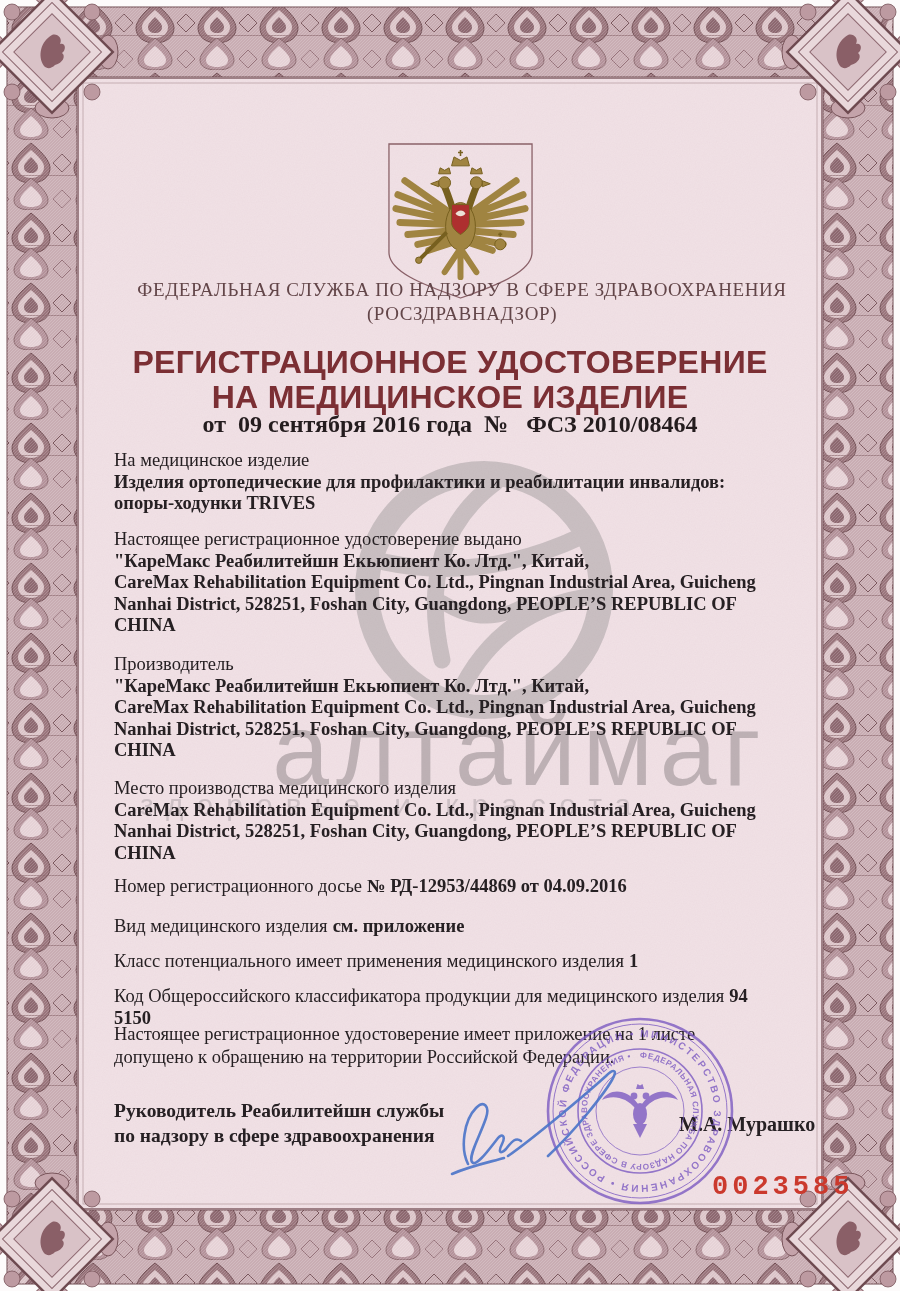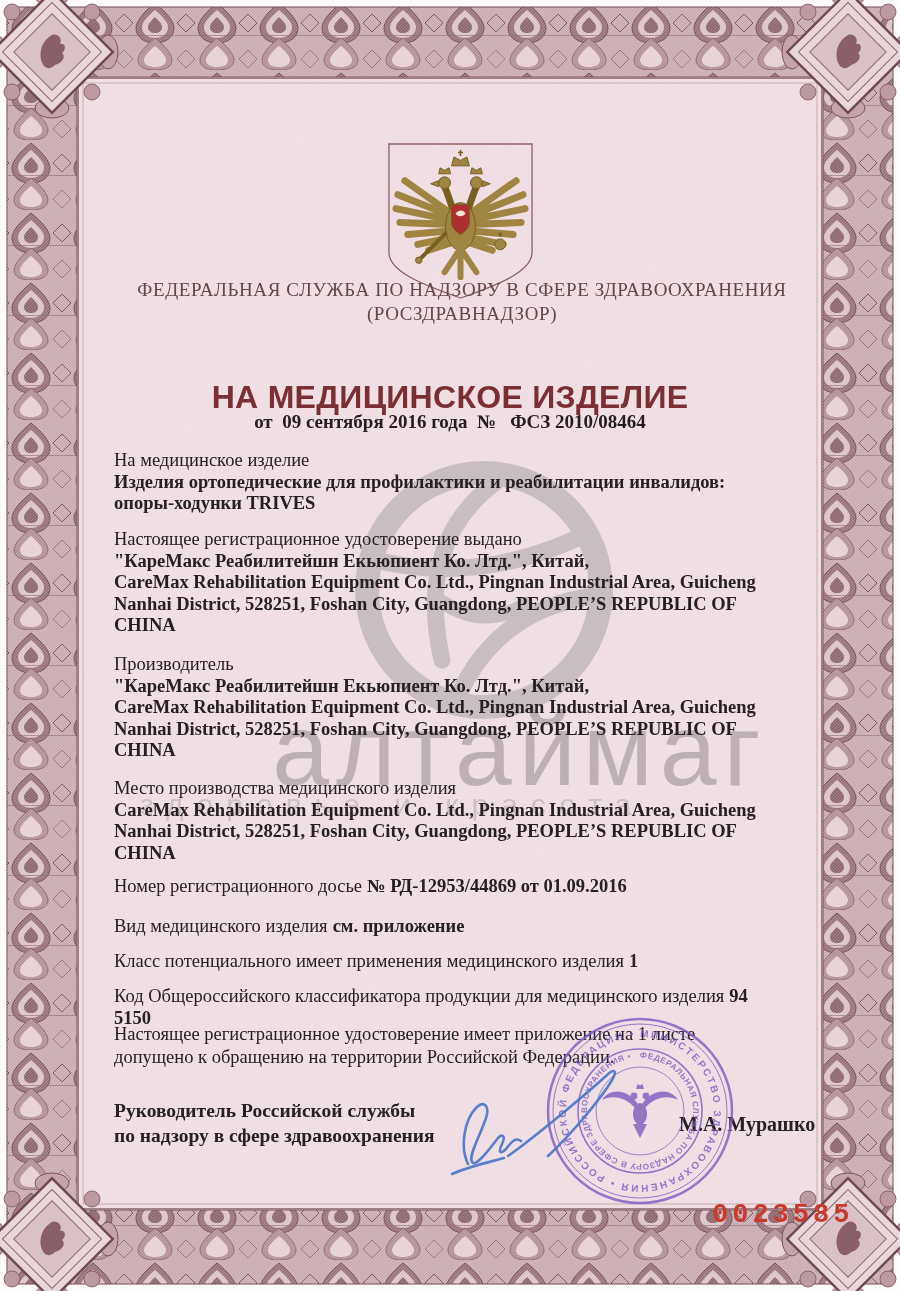--- a/index.html
+++ b/index.html
@@ -10,21 +10,21 @@
   .wm-layer{z-index:1;}
   .txt-layer{z-index:2;}
   .stamp-layer{z-index:3;}
   .sig-layer{z-index:4;}
   .serial-layer{z-index:5;}
 
   .centered{left:0;width:900px;text-align:center;}
   .agency{font-size:19px;letter-spacing:.6px;color:#634649;padding-left:12px;}
   .title{font-family:"Liberation Sans",sans-serif;font-weight:bold;font-size:32px;
          letter-spacing:.3px;color:#7b2f34;}
-  .dateline{font-weight:bold;font-size:19px;color:#241c1e;white-space:pre;}
+  .dateline{font-weight:bold;font-size:24px;color:#241c1e;white-space:pre;}
 
   .block{left:114px;width:670px;font-size:18.5px;line-height:21.5px;}
   .b{font-weight:bold;}
   .inline-field .val{font-weight:bold;margin-left:5px;}
   .sig-title{left:114px;width:420px;font-size:19.5px;line-height:25px;font-weight:bold;}
   .signer{left:668px;font-size:20px;font-weight:bold;margin-left:11px;}
 
   .wm-brand{left:140px;width:760px;text-align:center;
             font-family:"Liberation Sans",sans-serif;font-weight:normal;
             font-size:102px;letter-spacing:7px;color:rgba(118,112,115,.42);}
@@ -132,20 +132,21 @@
       <circle cx="118" cy="104" r="5.5"></circle>
       <path d="M118,96 v-4 M116,94 h4" fill="none" stroke-width="1.6"></path>
     </g>
     <path d="M69,64 h18 v18 c0,7 -9,12 -9,12 c0,0 -9,-5 -9,-12 Z" fill="#ae2f2f" stroke="#77601f" stroke-width="1"></path>
     <path d="M73,73 c3,-4 8,-4 10,0 c-2,3.5 -8,3.5 -10,0 z" fill="#ece2d6"></path>
   </svg>
 
   <div class="abs txt-layer centered agency" style="top:279px">ФЕДЕРАЛЬНАЯ СЛУЖБА ПО НАДЗОРУ В СФЕРЕ ЗДРАВООХРАНЕНИЯ</div>
   <div class="abs txt-layer centered agency" style="top:303px">(РОСЗДРАВНАДЗОР)</div>
 
+  <div class="abs txt-layer centered title" style="top:344px">РЕГИСТРАЦИОННОЕ УДОСТОВЕРЕНИЕ</div>
   <div class="abs txt-layer centered title" style="top:379px">НА МЕДИЦИНСКОЕ ИЗДЕЛИЕ</div>
   <div class="abs txt-layer centered dateline" style="top:411px">от  09 сентября 2016 года  №   ФСЗ 2010/08464</div>
 
   <div class="abs txt-layer block" style="top:450px">
     <div>На медицинское изделие</div>
     <div class="b">Изделия ортопедические для профилактики и реабилитации инвалидов: опоры-ходунки TRIVES</div>
   </div>
 
   <div class="abs txt-layer block" style="top:529px">
     <div>Настоящее регистрационное удостоверение выдано</div>
@@ -158,42 +159,42 @@
     <div class="b">"КареМакс Реабилитейшн Екьюпиент Ко. Лтд.", Китай,</div>
     <div class="b">CareMax Rehabilitation Equipment Co. Ltd., Pingnan Industrial Area, Guicheng Nanhai District, 528251, Foshan City, Guangdong, PEOPLE’S REPUBLIC OF CHINA</div>
   </div>
 
   <div class="abs txt-layer block" style="top:778px">
     <div>Место производства медицинского изделия</div>
     <div class="b">CareMax Rehabilitation Equipment Co. Ltd., Pingnan Industrial Area, Guicheng Nanhai District, 528251, Foshan City, Guangdong, PEOPLE’S REPUBLIC OF CHINA</div>
   </div>
 
   <div class="abs txt-layer block inline-field" style="top:876px">
-    <span>Номер регистрационного досье</span><span class="val">№ РД-12953/44869 от 01.09.2016</span>
+    <span>Номер регистрационного досье</span><span class="val">№ РД-12953/44869 от 04.09.2016</span>
   </div>
 
   <div class="abs txt-layer block inline-field" style="top:916px">
     <span>Вид медицинского изделия</span><span class="val">см. приложение</span>
   </div>
 
   <div class="abs txt-layer block inline-field" style="top:951px">
     <span>Класс потенциального имеет применения медицинского изделия</span><span class="val">1</span>
   </div>
 
   <div class="abs txt-layer block inline-field" style="top:986px">
     <span>Код Общероссийского классификатора продукции для медицинского изделия</span><span class="val">94 5150</span>
   </div>
 
   <div class="abs txt-layer block" style="top:1023px;line-height:22.5px">
     <div>Настоящее регистрационное удостоверение имеет приложение на 1 листе</div>
     <div>допущено к обращению на территории Российской Федерации.</div>
   </div>
 
   <div class="abs txt-layer sig-title" style="top:1098px">
-    <div>Руководитель Российской службы</div>
+    <div>Руководитель Реабилитейшн службы</div>
     <div>по надзору в сфере здравоохранения</div>
   </div>
   <div class="abs txt-layer signer" style="top:1113px">М.А. Мурашко</div>
 
   <svg class="abs stamp-layer" style="left:543px;top:1014px" width="194" height="194" viewBox="0 0 194 194" aria-hidden="true">
     <g opacity=".8">
       <circle cx="97" cy="97" r="92" fill="none" stroke="#7d5bc2" stroke-width="2.6"></circle>
       <circle cx="97" cy="97" r="87" fill="none" stroke="#7d5bc2" stroke-width="1"></circle>
       <circle cx="97" cy="97" r="62" fill="none" stroke="#7d5bc2" stroke-width="1.6"></circle>
       <circle cx="97" cy="97" r="44" fill="none" stroke="#7d5bc2" stroke-width=".9"></circle>
@@ -216,15 +217,15 @@
   </svg>
 
   <svg class="abs sig-layer" style="left:448px;top:1060px" width="235" height="118" viewBox="0 0 235 118" aria-hidden="true">
     <g fill="none" stroke="#4a74c9" stroke-width="2.6" stroke-linecap="round" opacity=".9">
       <path d="M20,104 C12,88 16,60 28,48 C36,40 42,46 38,58 C32,76 20,96 24,102 C28,108 42,88 50,78 C54,73 58,76 54,84 C50,92 52,95 58,89 C64,81 68,77 73,81"></path>
       <path d="M60,96 C86,78 138,34 158,16 C166,8 170,10 164,20 C156,34 126,72 100,96"></path>
       <path d="M4,114 C22,106 42,102 56,98"></path>
     </g>
   </svg>
 
-  <div class="abs serial-layer serial" style="left:712px;top:1200px">0023585</div>
+  <div class="abs serial-layer serial" style="left:712px;top:1172px">0023585</div>
 
 </div>
 
 </body></html>

